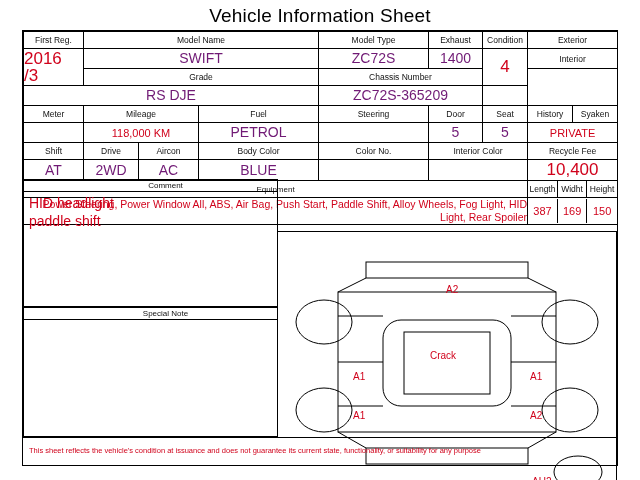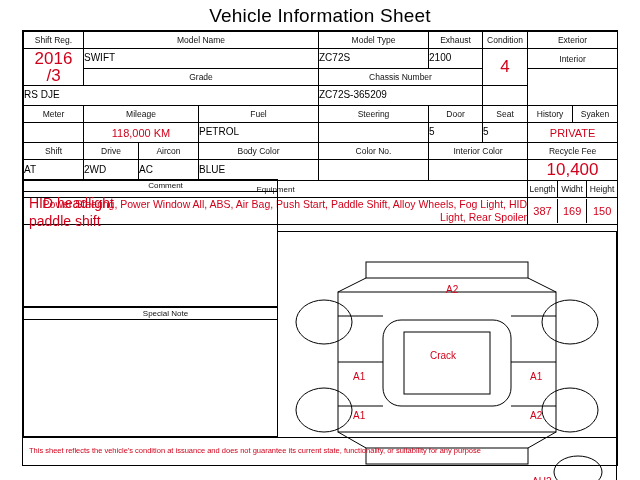--- a/index.html
+++ b/index.html
@@ -37,25 +37,25 @@
   .topwrap{
     position:absolute;left:0;top:0;width:100%;
   }
   .maintbl{width:100%;table-layout:fixed;}
   .maintbl td{
     border:1px solid #000;
     padding:0;
     height:16px;
     vertical-align:middle;
   }
-  .val{font-size:10px;color:#000000;text-align:left;line-height:1.05;}
+  .val{font-size:14px;color:#701a75;text-align:center;line-height:1.05;}
   .val-sm{font-size:11px;color:#d0021b;text-align:center;}
   .val-lg{font-size:17px;color:#d0021b;text-align:center;}
   .firstreg{
-    font-size:17px;color:#d0021b;text-align:center;
+    font-size:17px;color:#d0021b;text-align:left;
     padding-left:6px;line-height:1.0;
   }
   .equip-hdr{font-size:8px;text-align:center;}
   .equip-body{
     font-size:10.5px;color:#d0021b;text-align:right;
     padding:1px 3px;line-height:1.25;
   }
   
   .lower{
     position:absolute;left:0;top:0;width:100%;height:100%;
@@ -113,36 +113,36 @@
             <col style="width:60px">
           <col style="width:50px">
             <col style="width:54px">
             <col style="width:45px">
           <col style="width:45px">
             <col style="width:45px">
         </colgroup>
 
         <tbody>
             <tr>
-          <td class="lbl">Shift Reg.</td>
+          <td class="lbl">First Reg.</td>
           <td class="lbl" colspan="4">Model Name</td>
           <td class="lbl" colspan="2">Model Type</td>
           <td class="lbl">Exhaust</td>
           <td class="lbl">Condition</td>
           <td class="lbl" colspan="2">Exterior</td>
         </tr>
 
         <tr>
           <td class="firstreg" rowspan="2">
             <div>2016</div>
             <div>/3</div>
           </td>
           <td class="val" colspan="4" style="height:19px">SWIFT</td>
           <td class="val" colspan="2">ZC72S</td>
-          <td class="val">2100</td>
+          <td class="val">1400</td>
           <td class="val-lg" rowspan="2">4</td>
           <td class="lbl" colspan="2">Interior</td>
         </tr>
 
         <tr>
           <td class="lbl" colspan="4">Grade</td>
           <td class="lbl" colspan="3">Chassis Number</td>
           <td class="lbl" colspan="2" rowspan="2"></td>
         </tr>
         <tr>

